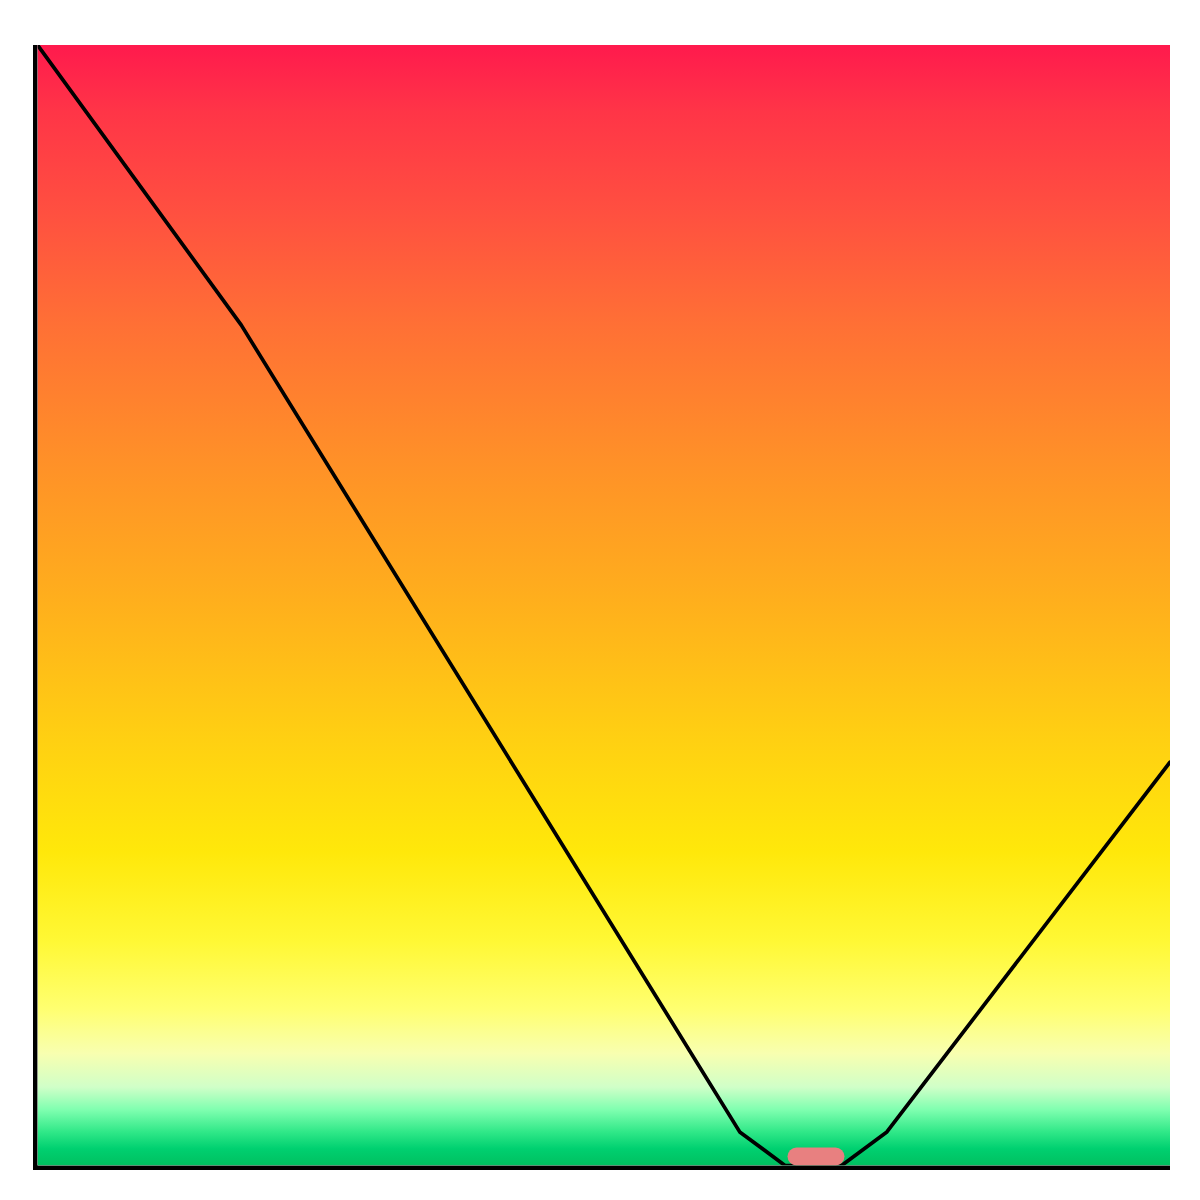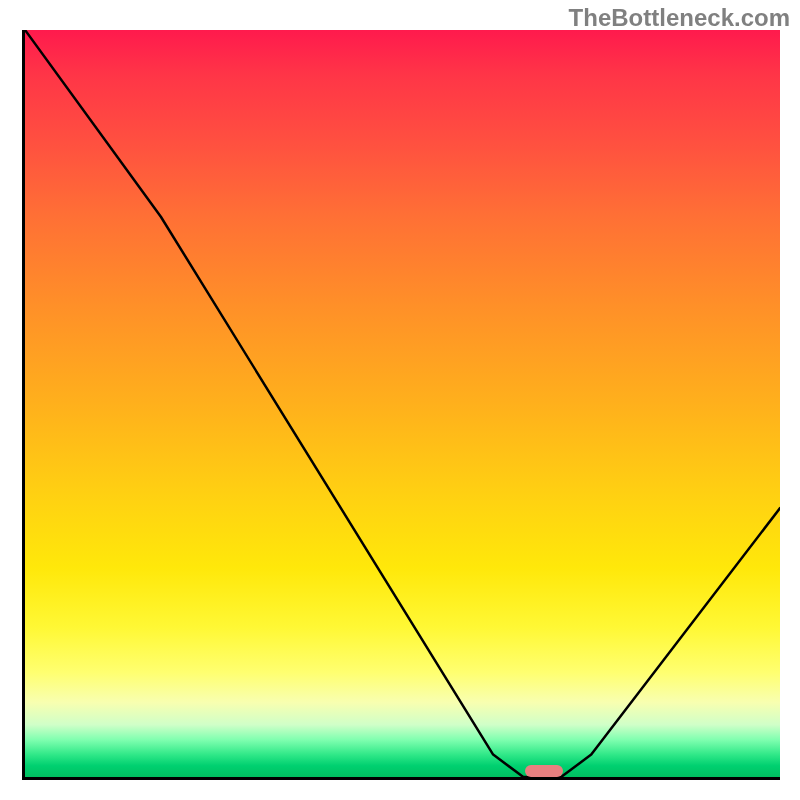--- a/index.html
+++ b/index.html
@@ -61,21 +61,20 @@
     position: absolute;
     height: 12px;
     border-radius: 6px;
     background: #e88080;
   }
 </style>
 </head>
 <body>
 
 <div class="chart-container">
-  <div class="watermark">TheBottleneck.com</div>
   <div class="plot-area">
     <div class="gradient-bg"></div>
     <svg class="curve" viewBox="0 0 758 750" preserveAspectRatio="none">
       <path id="curve-path" fill="none" stroke="#000" stroke-width="2.5" stroke-linejoin="round" stroke-linecap="round" d="M0.0 0.0 L136.4 187.5 L470.0 727.5 L500.3 750.0 L538.2 750.0 L568.5 727.5 L758.0 480.0"></path>
     </svg>
     <div id="marker" class="marker" style="left: 500.28px; width: 37.9px; bottom: 0px; background: rgb(232, 128, 128);"></div>
   </div>
 </div>
 
 </body></html>

